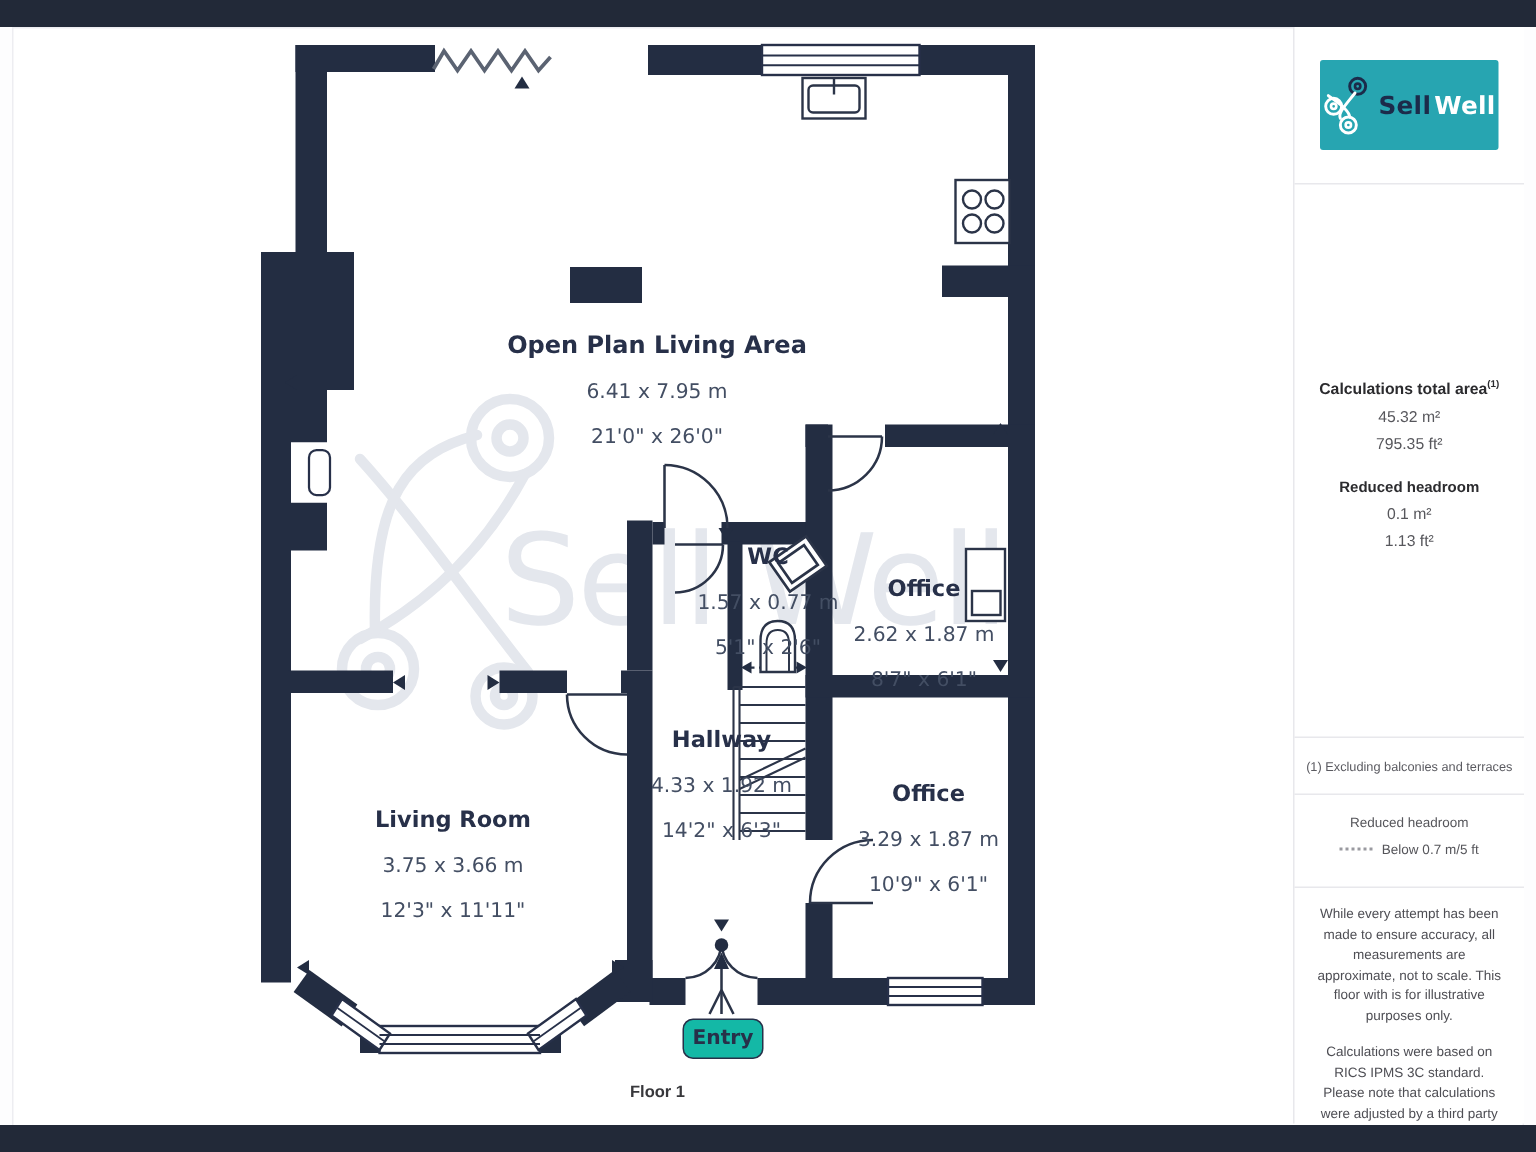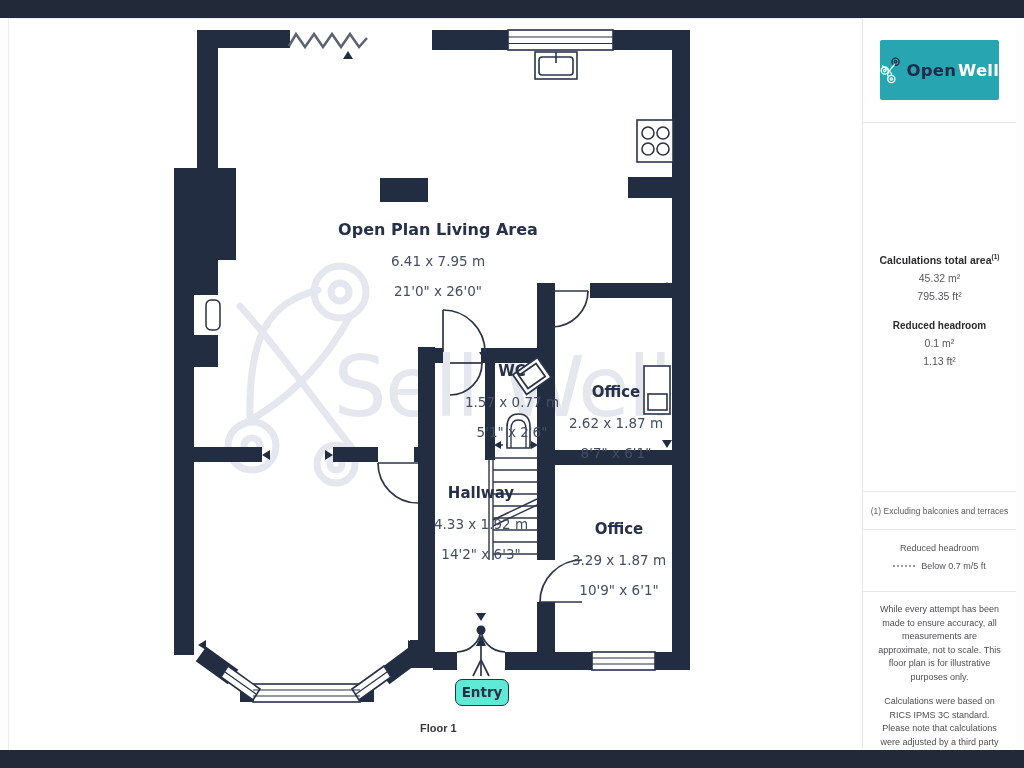--- a/index.html
+++ b/index.html
@@ -10,21 +10,21 @@
   .frame{position:absolute;left:8px;top:18px;width:1006px;height:731px;
          border:1px solid #ededf1;background:#fff;z-index:0;}
   .plan-svg{position:absolute;left:0;top:0;z-index:1;}
   
   .room-label{position:absolute;transform:translateX(-50%);text-align:center;z-index:3;
               font-family:"DejaVu Sans","Liberation Sans",sans-serif;white-space:nowrap;}
   .room-name{font-weight:bold;font-size:15px;line-height:19px;color:#273049;}
   .room-label.lg .room-name{font-size:16px;line-height:21px;}
   .room-dim{font-size:13.5px;line-height:17px;color:#434e63;margin-top:13px;}
   .entry-box{position:absolute;left:455px;top:679px;width:52px;height:25px;z-index:3;
-             background:#5eead4;border:1.6px solid #273049;border-radius:7px;text-align:center;
+             background:#14b8a6;border:1.6px solid #273049;border-radius:7px;text-align:center;
              font-family:"DejaVu Sans","Liberation Sans",sans-serif;
              font-weight:bold;font-size:13.5px;line-height:25px;color:#273049;}
   .floor-label{position:absolute;left:420px;top:722px;z-index:3;font-weight:bold;
                font-size:11px;color:#38383c;}
   
   .sidebar{position:absolute;left:862px;top:18px;width:153px;height:731px;background:#fff;
            border-left:1px solid #e8e8ec;z-index:4;font-family:"Liberation Sans",sans-serif;}
   .side-sec{border-bottom:1px solid #e8e8ec;box-sizing:border-box;}
   .sec-logo{height:105px;display:flex;align-items:center;justify-content:center;}
   .logo-box{width:119px;height:60px;border-radius:2px;display:flex;align-items:center;
@@ -235,20 +235,25 @@
   <div class="room-label" style="left:616px;top:383px;">
     <div class="room-name">Office</div>
     <div class="room-dim">2.62 x 1.87 m</div>
     <div class="room-dim">8'7" x 6'1"</div>
   </div>
   <div class="room-label" style="left:481px;top:484px;">
     <div class="room-name">Hallway</div>
     <div class="room-dim">4.33 x 1.92 m</div>
     <div class="room-dim">14'2" x 6'3"</div>
   </div>
+  <div class="room-label" style="left:302px;top:537px;">
+    <div class="room-name">Living Room</div>
+    <div class="room-dim">3.75 x 3.66 m</div>
+    <div class="room-dim">12'3" x 11'11"</div>
+  </div>
   <div class="room-label" style="left:619px;top:520px;">
     <div class="room-name">Office</div>
     <div class="room-dim">3.29 x 1.87 m</div>
     <div class="room-dim">10'9" x 6'1"</div>
   </div>
 
   <div class="entry-box">Entry</div>
   <div class="floor-label">Floor 1</div>
 
   <div class="sidebar">
@@ -259,21 +264,21 @@
             <circle cx="26" cy="9" r="6" stroke="#1c2b4a" stroke-width="2.2"></circle>
             <circle cx="26" cy="9" r="2" stroke="#1c2b4a" stroke-width="2"></circle>
             <circle cx="8" cy="24" r="6" stroke="#ffffff" stroke-width="2.2"></circle>
             <circle cx="8" cy="24" r="2" stroke="#ffffff" stroke-width="2"></circle>
             <circle cx="19" cy="38" r="6" stroke="#ffffff" stroke-width="2.2"></circle>
             <circle cx="19" cy="38" r="2" stroke="#ffffff" stroke-width="2"></circle>
             <path d="M 24,14 C 17,23 11,29 13,33" stroke="#ffffff" stroke-width="2.2"></path>
             <path d="M 4,16 C 13,22 20,28 20,32" stroke="#ffffff" stroke-width="2.2"></path>
           </g>
         </svg>
-        <span class="logo-text"><span class="logo-sell">Open</span><span class="logo-well">Well</span></span>
+        <span class="logo-text"><span class="logo-sell">Sell</span><span class="logo-well">Well</span></span>
       </div>
     </div>
 
     <div class="side-sec sec-stats">
       <div class="stats-inner">
         <div class="stat-title"><span>Calculations total area</span><sup>(1)</sup></div>
         <div class="stat-val">45.32 m²</div>
         <div class="stat-val">795.35 ft²</div>
         <div class="stat-sub">Reduced headroom</div>
         <div class="stat-val">0.1 m²</div>
@@ -287,18 +292,18 @@
 
     <div class="side-sec sec-legend">
       <div>Reduced headroom</div>
       <div class="legend-row">
         <span class="dash-sample"></span>
         <span>Below 0.7 m/5 ft</span>
       </div>
     </div>
 
     <div class="side-sec sec-disc">
-      <p class="disc-p">While every attempt has been made to ensure accuracy, all measurements are approximate, not to scale. This floor plan is for illustrative purposes only.</p>
+      <p class="disc-p">While every attempt has been made to ensure accuracy, all measurements are approximate, not to scale. This floor with is for illustrative purposes only.</p>
       <p class="disc-p">Calculations were based on RICS IPMS 3C standard. Please note that calculations were adjusted by a third party and therefore may not comply with RICS IPMS 3C.</p>
 
     </div>
   </div>
 </div>
 
 </body></html>

